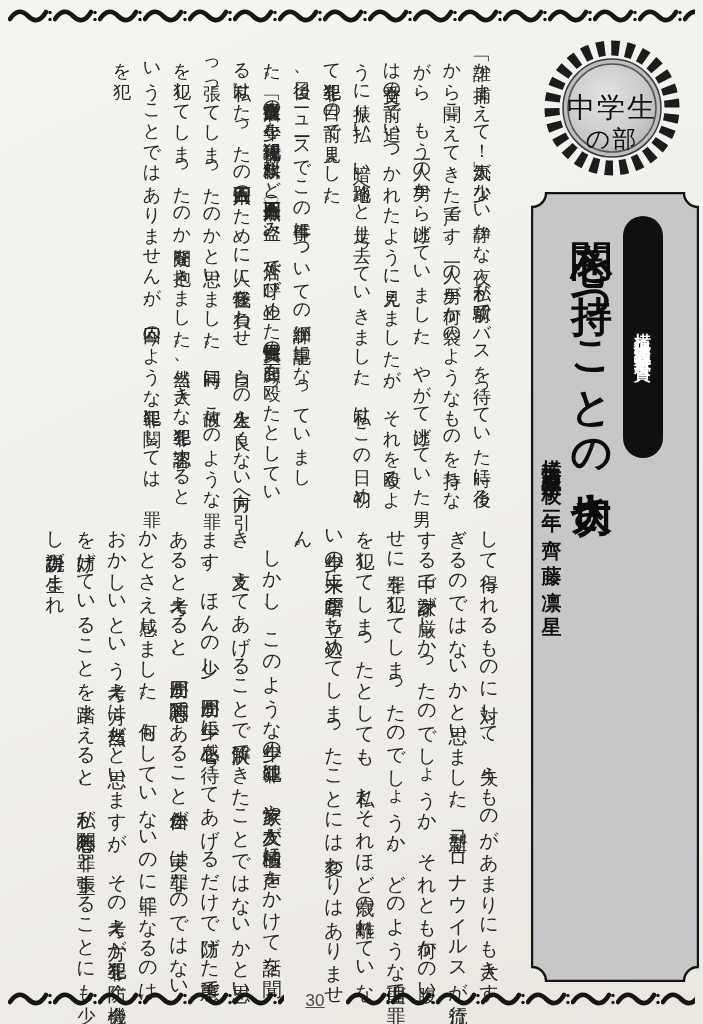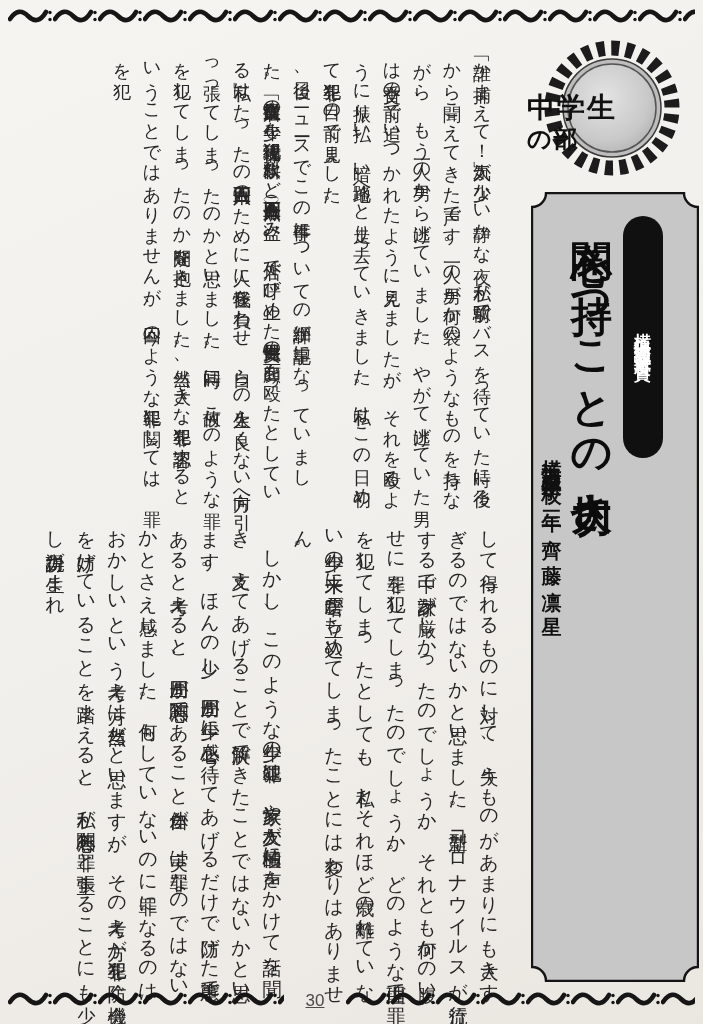--- a/index.html
+++ b/index.html
@@ -20,21 +20,21 @@
     color:#262626;
   }
   .text-block p{margin:0;padding:0;}
   .text-block p.indent{text-indent:1em;}
 
   .block1{left:13px;top:50px;width:484px;height:458px;font-size:18px;line-height:30px;}
   .block2{left:9px;top:517px;width:496px;height:484px;font-size:19px;line-height:31px;}
 
   
   .badge{left:527px;top:26px;width:170px;height:170px;}
-  .badge-label{left:0;width:170px;font-weight:700;color:#101010;letter-spacing:2px;}
+  .badge-label{left:0;width:170px;text-align:center;font-weight:400;color:#101010;letter-spacing:2px;}
   .badge-line1{top:63px;font-size:28px;}
   .badge-line2{top:97px;font-size:24px;}
 
   
   .panel{left:531px;top:192px;width:168px;height:790px;}
   .award-pill{
     left:92px;top:24px;width:40px;height:242px;
     background:#101010;border-radius:20px;
     display:flex;align-items:center;justify-content:center;
   }

